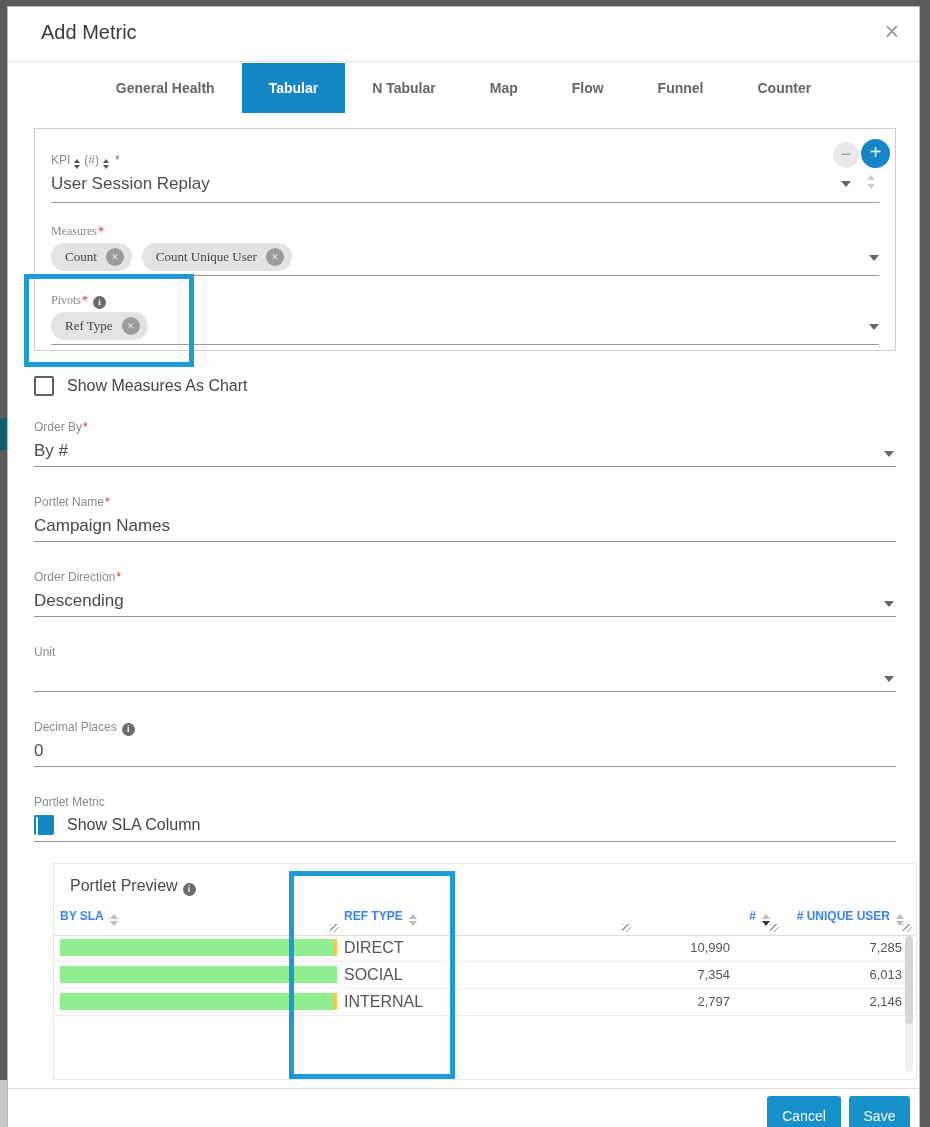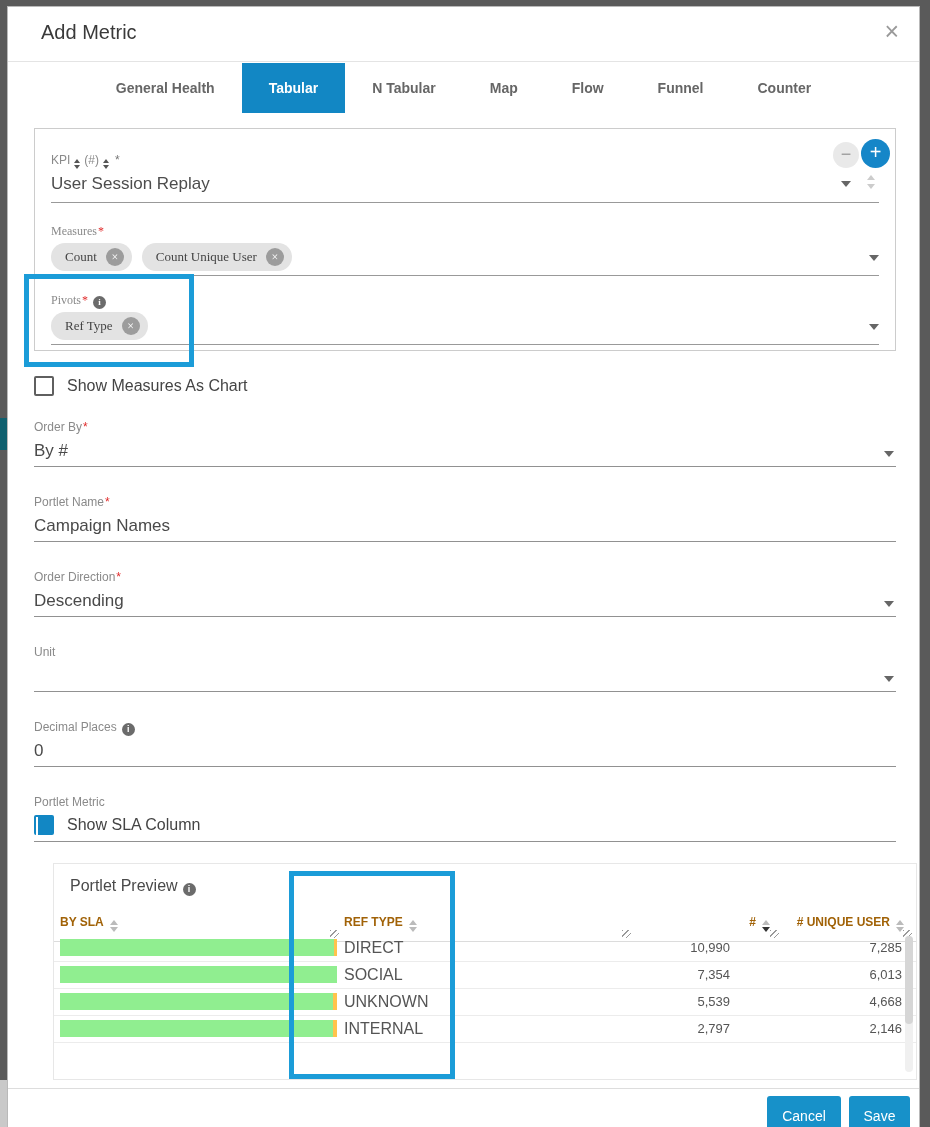--- a/index.html
+++ b/index.html
@@ -73,22 +73,22 @@
 
   
   .fields{position:absolute;left:26px;width:862px;top:413px;}
   .field{margin-bottom:28px;position:relative;}
   .field-value{margin-top:5px;height:27px;line-height:24px;font-size:17px;color:#4a4a4a;border-bottom:1px solid #919191;}
   .field .caret{position:absolute;right:2px;bottom:10px;}
 
   
   .preview-panel{position:absolute;left:26px;top:856px;width:864px;height:217px;border:1px solid #e7e7e7;box-sizing:border-box;margin-left:19px;}
   .preview-title{position:absolute;left:16px;top:13px;font-size:16px;color:#4a4a4a;}
-  .thead{position:absolute;left:0;right:0;top:44px;height:33px;border-bottom:1px solid #dcdcdc;
-         font-size:12px;font-weight:700;color:#a16207;}
+  .thead{position:absolute;left:0;right:0;top:38px;height:33px;border-bottom:1px solid #dcdcdc;
+         font-size:12px;font-weight:700;color:#3b82f6;}
   .th{position:absolute;top:7px;white-space:nowrap;cursor:pointer;}
   .th-bysla{left:6px;} .th-reftype{left:290px;} .th-count{right:146px;} .th-unique{right:12px;}
   .sort{display:inline-flex;flex-direction:column;gap:2px;margin-left:6px;vertical-align:1px;}
   .sort i{display:block;width:0;height:0;border-left:4px solid transparent;border-right:4px solid transparent;}
   .sort .u{border-bottom:5px solid #bbb;} .sort .d{border-top:5px solid #bbb;}
   .sort.desc .d{border-top-color:#333;}
   .rh{position:absolute;bottom:3px;width:9px;height:8px;cursor:col-resize;
       background:repeating-linear-gradient(135deg,#9a9a9a 0 1px,transparent 1px 4px);}
   .rh1{left:276px;} .rh2{left:568px;} .rh3{left:716px;} .rh4{left:849px;}
 
@@ -283,28 +283,20 @@
             <span class="tip" style="width: 0px;"></span>
           </span>
         <span class="rt">SOCIAL</span>
         <span class="num1">7,354</span>
         <span class="num2">6,013</span>
       </div>
       <div class="trow">
         <span class="bar">
             <span class="tip" style="width: 4px;"></span>
           </span>
-        <span class="rt">UNKNOWN</span>
-        <span class="num1">5,539</span>
-        <span class="num2">4,668</span>
-      </div>
-      <div class="trow">
-        <span class="bar">
-            <span class="tip" style="width: 4px;"></span>
-          </span>
         <span class="rt">INTERNAL</span>
         <span class="num1">2,797</span>
         <span class="num2">2,146</span>
       </div>
     </div>
 
     <div class="vscroll">
       <div class="vthumb"></div>
     </div>
   </div>

